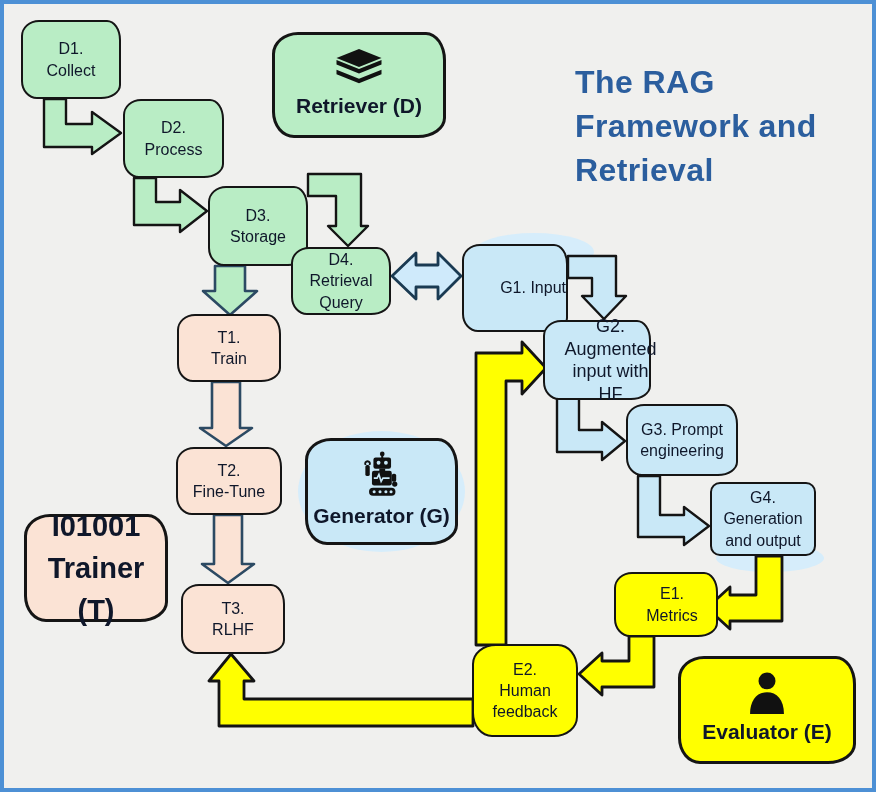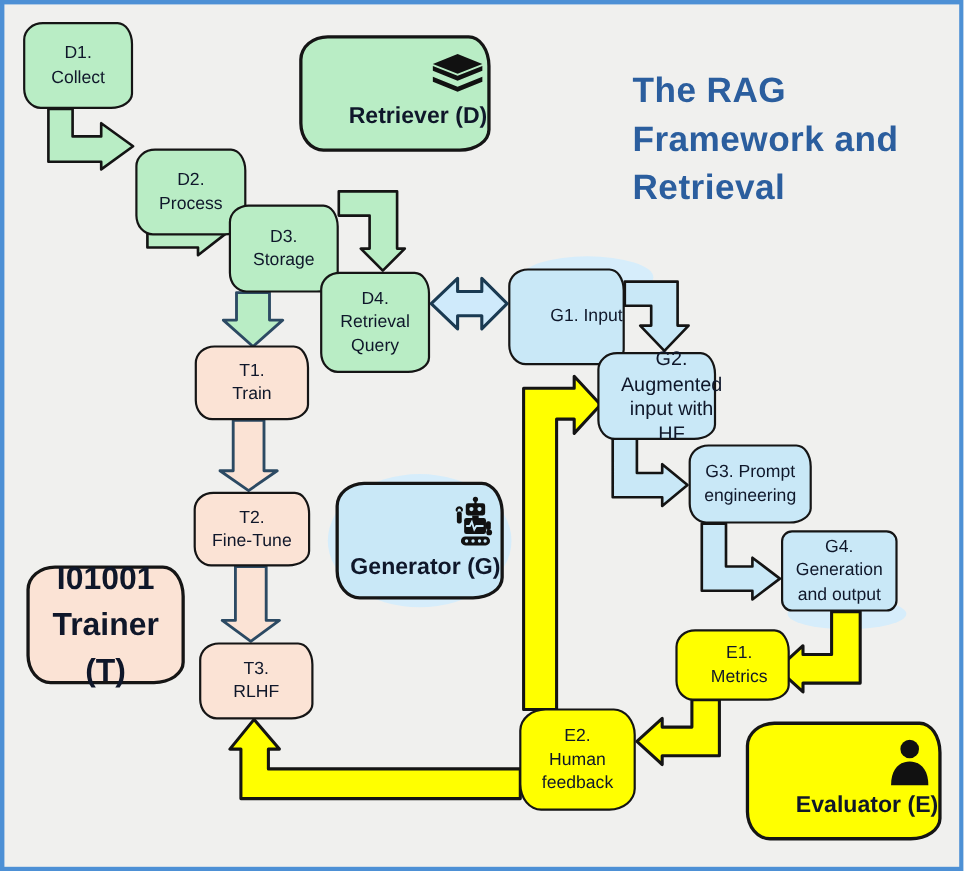--- a/index.html
+++ b/index.html
@@ -32,21 +32,20 @@
   }
   .node .label{white-space:pre-line;}
   .green {background:var(--green,#b9edc5);}
   .blue  {background:var(--blue,#c9e8f7);}
   .peach {background:var(--peach,#fbe3d5);}
   .yellow{background:var(--yellow,#ffff00);}
   .big{
     font-weight:bold;font-size:21px;line-height:1.45;
     border-width:3px;
     border-radius:26px 20px 28px 22px / 22px 28px 20px 26px;
-    align-items:flex-end;
   }
   .big .icon{margin-bottom:3px;line-height:0;}
   .icon svg{display:block;}
   .tight{font-size:18px;line-height:1.25;padding-left:27px;}
   .title{
     position:absolute;left:571px;top:56px;z-index:2;
     font-size:32px;font-weight:bold;letter-spacing:.4px;
     color:var(--title-blue,#2b5e9e);
     line-height:44px;white-space:pre-line;
   }
@@ -78,29 +77,29 @@
   </svg>
 
   <div class="title">The RAG
 Framework and
 Retrieval</div>
 
   <div class="node green" style="left:17px;top:16px;width:100px;height:79px;">
     <span class="label">D1.
 Collect</span>
   </div>
-  <div class="node green" style="left:119px;top:95px;width:101px;height:79px;margin-top:36px;">
+  <div class="node green" style="left:119px;top:95px;width:101px;height:79px;">
     <span class="label">D2.
 Process</span>
   </div>
   <div class="node green" style="left:204px;top:182px;width:100px;height:80px;">
     <span class="label">D3.
 Storage</span>
   </div>
-  <div class="node green" style="left:287px;top:243px;width:100px;height:92px;">
+  <div class="node green" style="left:287px;top:243px;width:100px;height:68px;">
     <span class="label">D4.
 Retrieval
 Query</span>
   </div>
 
   <div class="node blue" style="left:458px;top:240px;width:106px;height:88px;align-items:flex-end;">
     <span class="label">G1. Input</span>
   </div>
   <div class="node blue tight" style="left:539px;top:316px;width:108px;height:80px;">
     <span class="label">G2.

